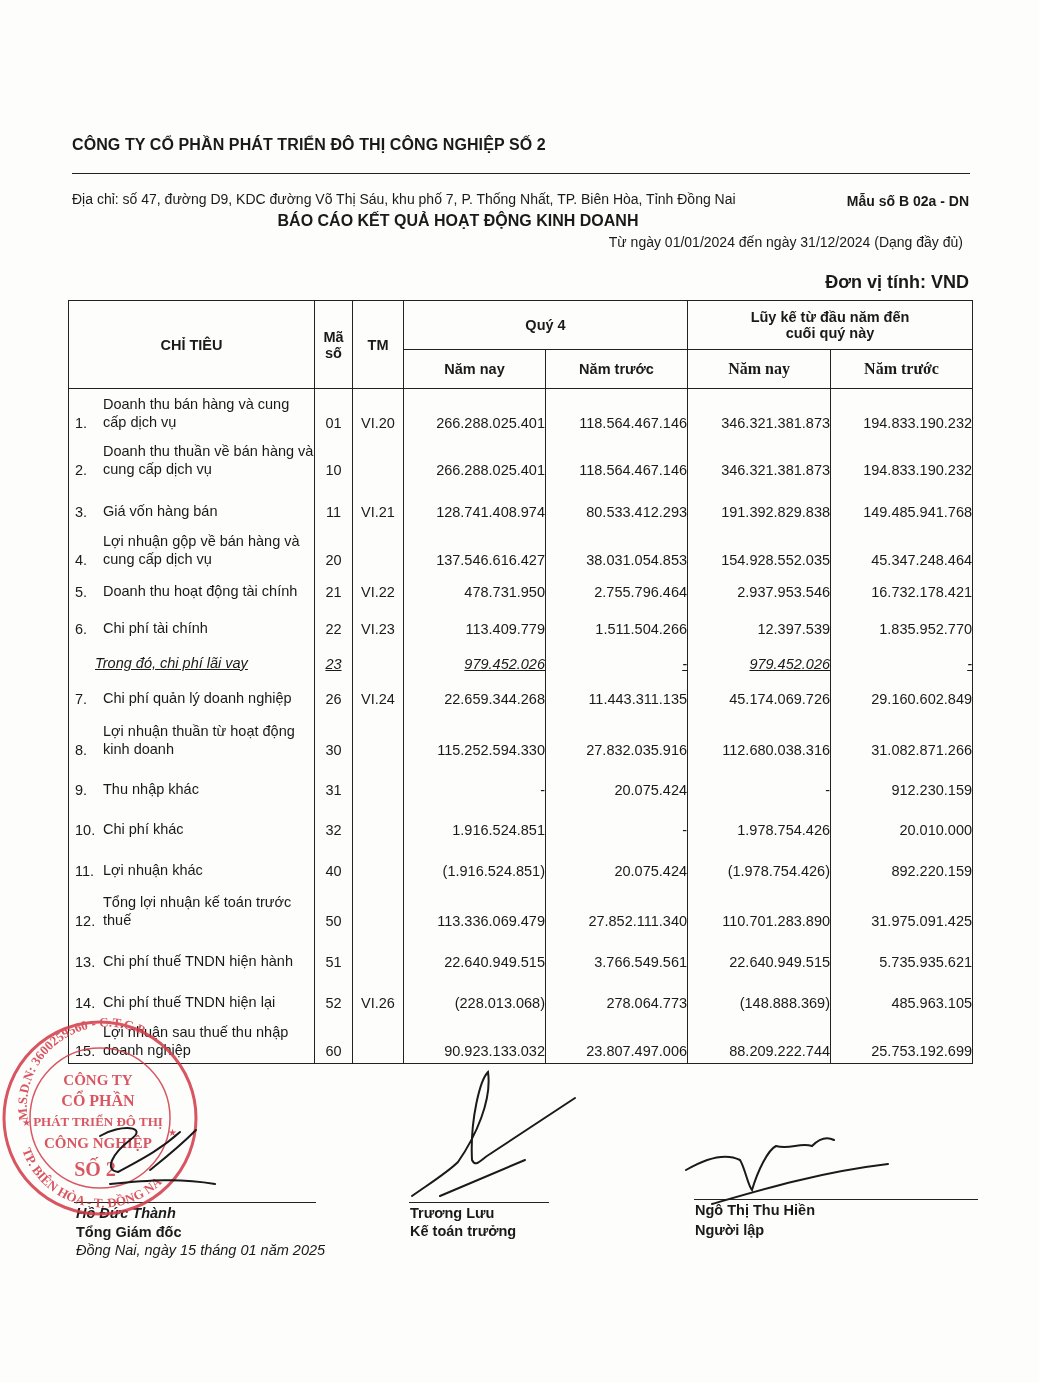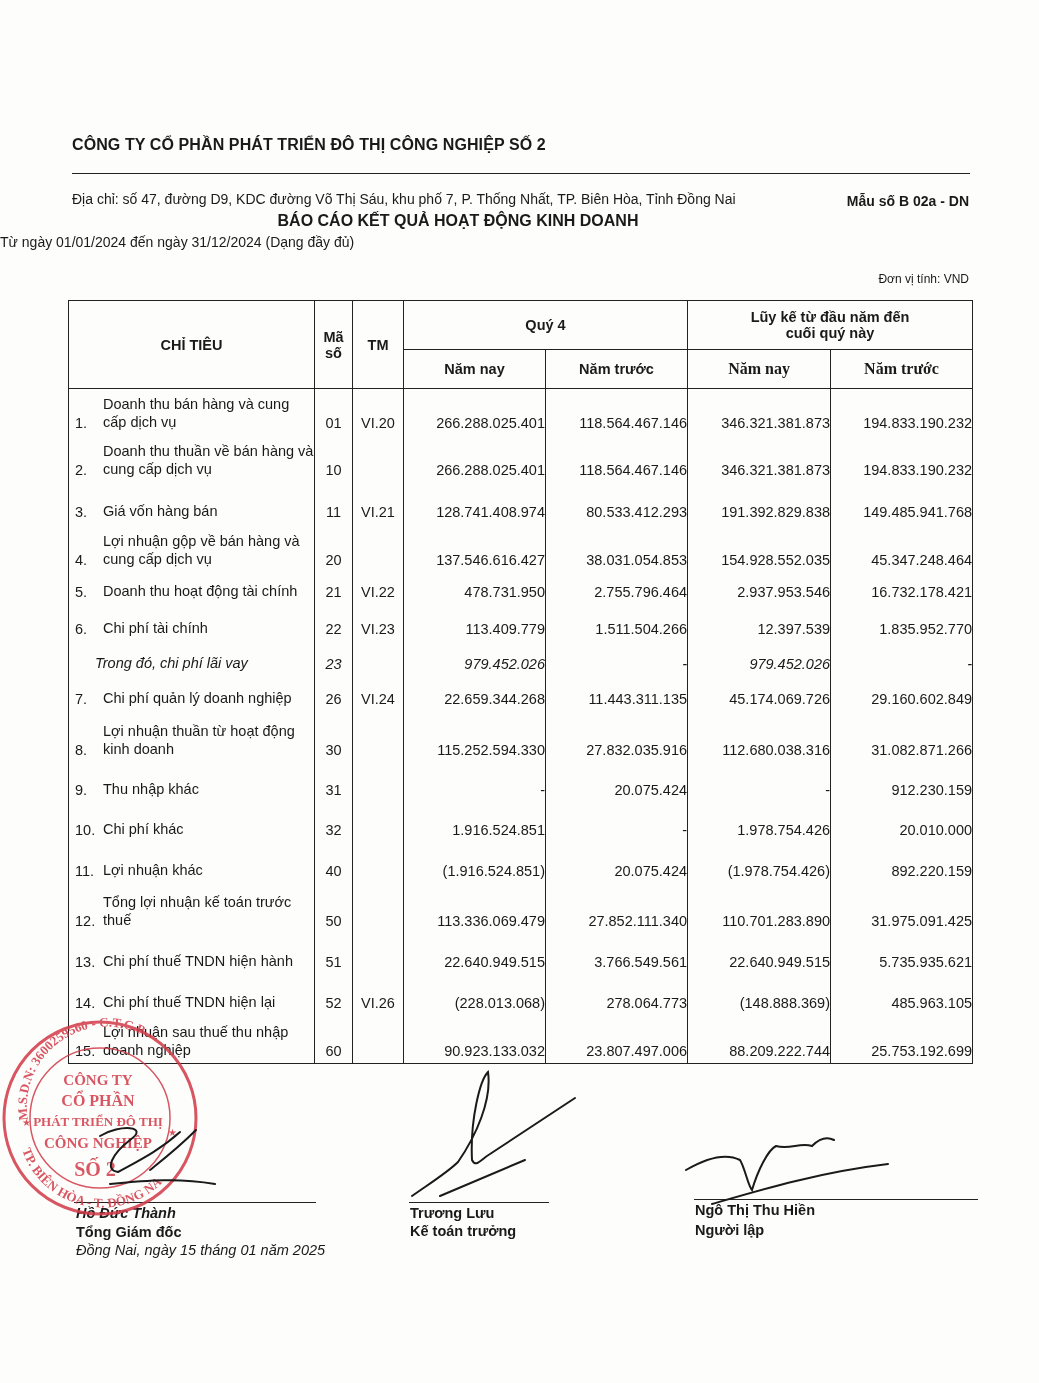--- a/index.html
+++ b/index.html
@@ -4,22 +4,22 @@
 <style>
   html, body { margin:0; padding:0; }
   body { width:1039px; height:1383px; background:#fdfdfc; position:relative; overflow:hidden;
          font-family:"Liberation Sans", sans-serif; color:#1a1a1a; }
   .abs { position:absolute; }
   .company { left:72px; top:136px; font-size:16px; font-weight:bold; letter-spacing:0.1px; }
   .address { left:72px; top:155px; font-size:14px;margin-top:36px; }
   .hr { left:72px; top:173px; width:898px; height:0; border-top:1.6px solid #222; }
   .form-no { right:70px; top:193px; font-size:14px; font-weight:bold; }
   .title { left:0; width:916px; text-align:center; top:212px; font-size:16px; font-weight:bold; }
-  .period { left:0; width:963px; text-align:left; top:234px; font-size:14px; }
-  .unit { right:70px; top:272px; font-size:12px; }
+  .period { left:0; width:963px; text-align:right; top:234px; font-size:14px; }
+  .unit { right:70px; top:272px; font-size:18px;font-weight:bold; }
 
   table.report { position:absolute; left:68px; top:300px; border-collapse:collapse; table-layout:fixed;
                  width:904px; font-size:14.5px; }
   table.report th, table.report td { border-left:1.5px solid #222; border-right:1.5px solid #222; padding:0; }
   table.report thead th { border:1.5px solid #222; font-weight:bold; text-align:center; vertical-align:middle; }
   table.report thead th.serif { font-family:"Liberation Serif", serif; font-size:16px; }
   table.report tbody tr:last-child td { border-bottom:1.8px solid #222; }
   table.report tbody td { vertical-align:bottom; padding-bottom:4px; }
   td.name { text-align:left; }
   .namewrap { display:flex; align-items:flex-end; }
@@ -157,21 +157,21 @@
         <span class="lbl">Chi phí tài chính</span>
       </div>
     </td>
     <td class="code">22</td>
     <td class="tm">VI.23</td>
     <td class="val">113.409.779</td>
     <td class="val">1.511.504.266</td>
     <td class="val">12.397.539</td>
     <td class="val">1.835.952.770</td>
   </tr>
-      <tr class="italic" style="height: 35px;">
+      <tr class="italic" style="height: 35px; text-decoration: underline;">
     <td class="name">
       <div class="namewrap">
 
         <span class="lbl">Trong đó, chi phí lãi vay</span>
       </div>
     </td>
     <td class="code">23</td>
     <td class="tm"></td>
     <td class="val">979.452.026</td>
     <td class="val">-</td>

